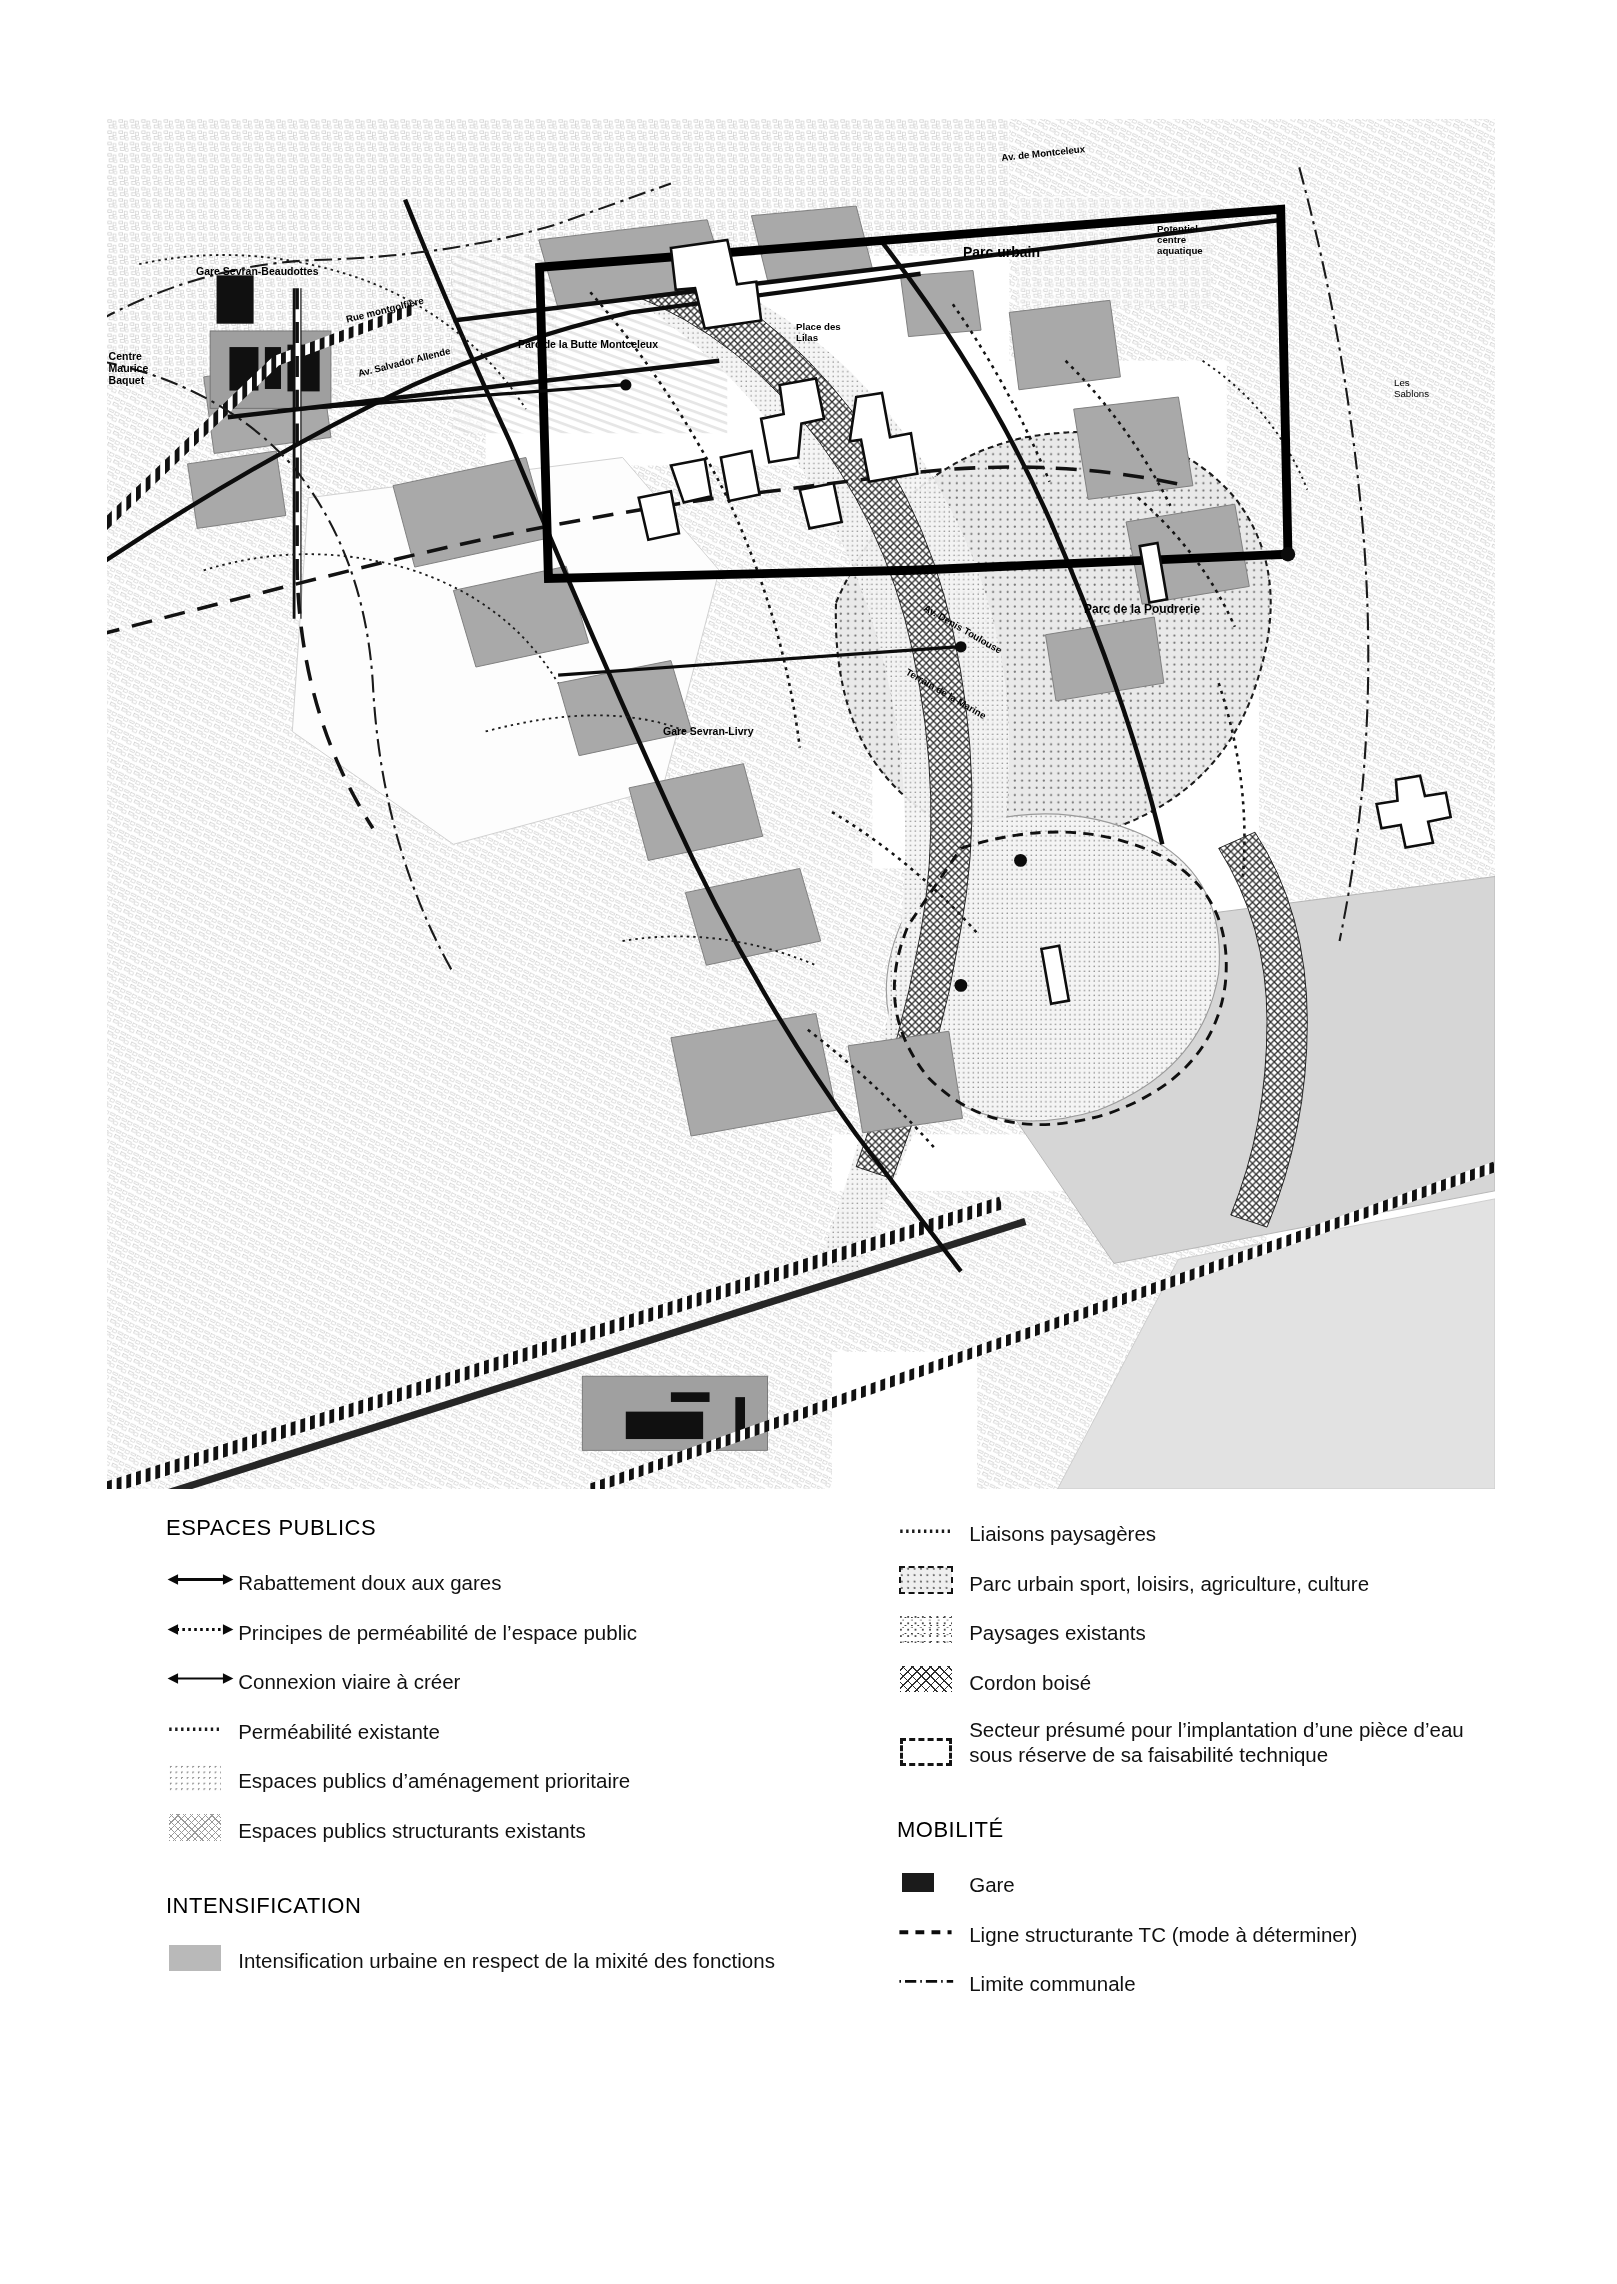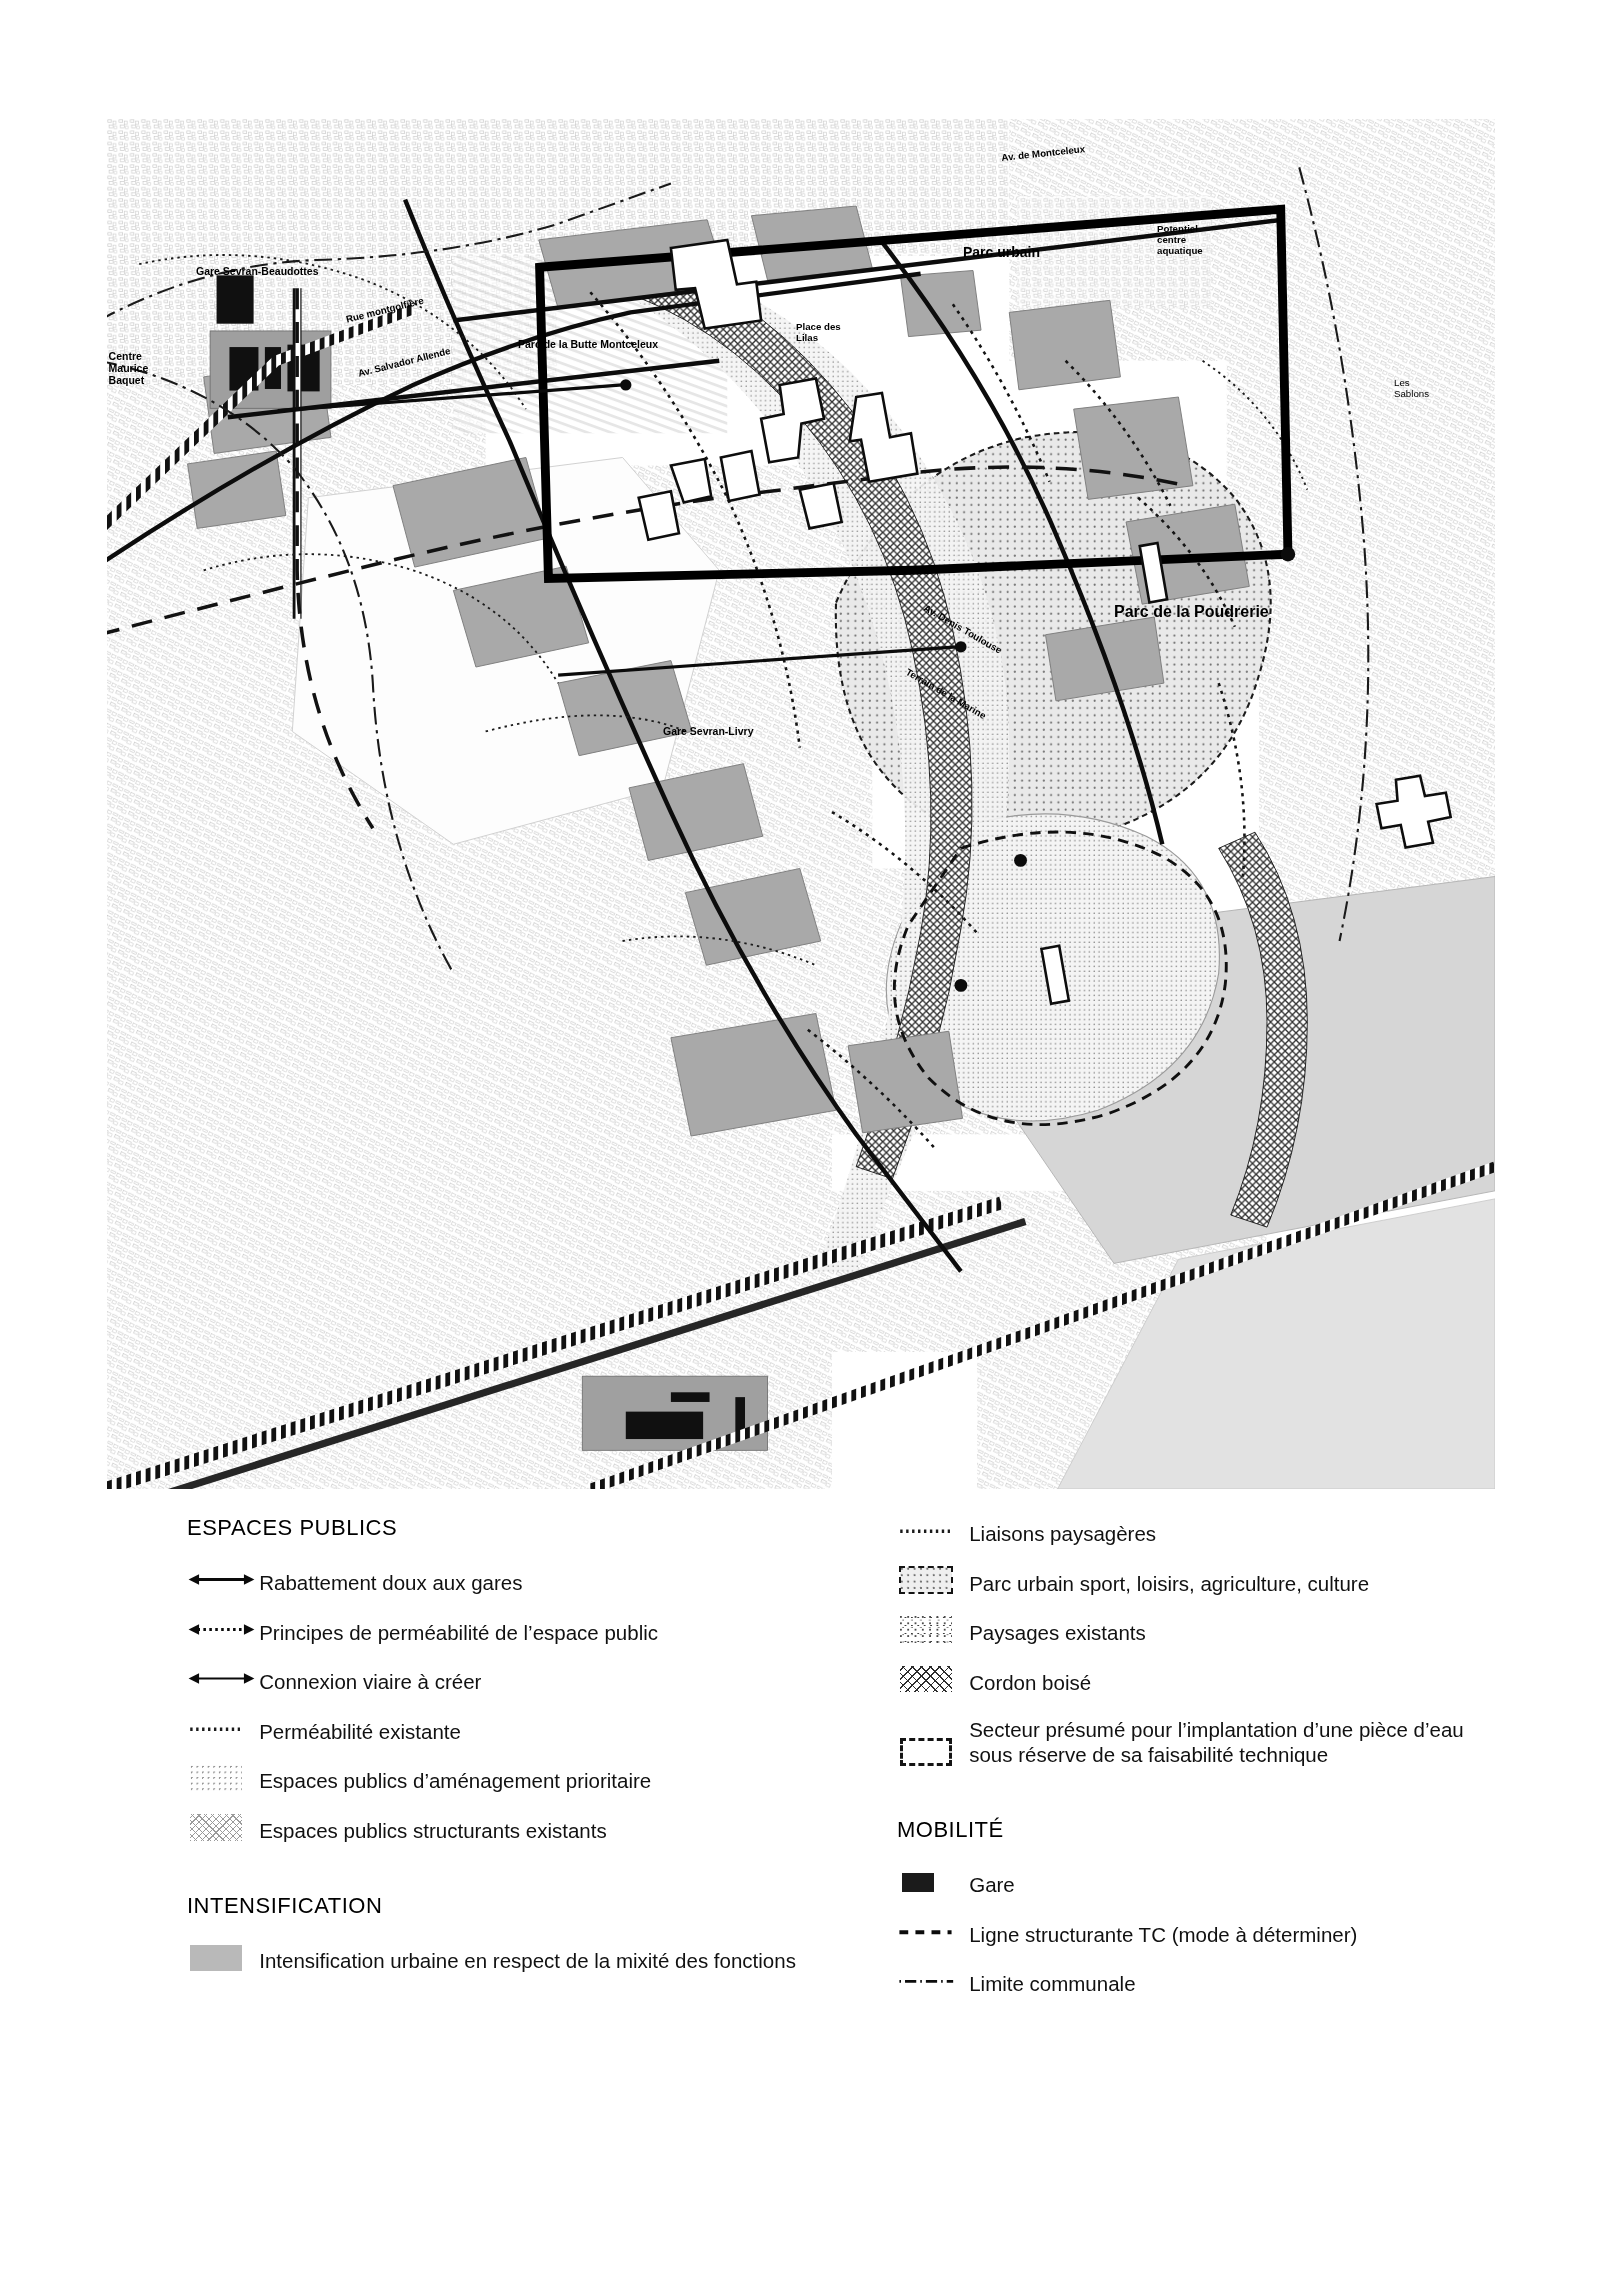--- a/index.html
+++ b/index.html
@@ -34,21 +34,21 @@
     position: absolute;
     left: 0;
     top: 1515px;
     width: 1618px;
     height: 564px;
   }
   .legend-col {
     position: absolute;
     top: 0;
   }
-  #legend-col-left  { left: 187px;  width: 709px; }
+  #legend-col-left  { left: 166px;  width: 709px; }
   #legend-col-right { left: 897px; width: 709px; }
 
   .legend-group-title {
     font-size: 22px;
     letter-spacing: 0.5px;
     font-weight: 400;
     color: #000;
     font-stretch: condensed;
     margin: 0 0 23.4px 0;
     white-space: nowrap;
@@ -378,21 +378,21 @@
       <div style="position: absolute; left: 411px; top: 220px; font-size: 10.5px; font-weight: 700; line-height: 1.12; white-space: pre; color: rgb(0, 0, 0); transform-origin: left top;">Parc de la Butte Montceleux</div>
       <div style="position: absolute; left: 894px; top: 34px; font-size: 9.7px; font-weight: 700; line-height: 1.12; white-space: pre; color: rgb(0, 0, 0); transform-origin: left top; transform: rotate(-6deg);">Av. de Montceleux</div>
       <div style="position: absolute; left: 856px; top: 126px; font-size: 14px; font-weight: 700; line-height: 1.12; white-space: pre; color: rgb(0, 0, 0); transform-origin: left top;">Parc urbain</div>
       <div style="position: absolute; left: 1050px; top: 105px; font-size: 9.7px; font-weight: 700; line-height: 1.12; white-space: pre; color: rgb(0, 0, 0); transform-origin: left top;">Potentiel
 centre
 aquatique</div>
       <div style="position: absolute; left: 689px; top: 203px; font-size: 9.7px; font-weight: 700; line-height: 1.12; white-space: pre; color: rgb(0, 0, 0); transform-origin: left top;">Place des
 Lilas</div>
       <div style="position: absolute; left: 1287px; top: 259px; font-size: 9.7px; font-weight: 400; line-height: 1.12; white-space: pre; color: rgb(0, 0, 0); transform-origin: left top;">Les
 Sablons</div>
-      <div style="position: absolute; left: 1007px; top: 484px; font-size: 16px; font-weight: 700; line-height: 1.12; white-space: pre; color: rgb(0, 0, 0); transform-origin: left top;">Parc de la Poudrerie</div>
+      <div style="position: absolute; left: 977px; top: 484px; font-size: 12px; font-weight: 700; line-height: 1.12; white-space: pre; color: rgb(0, 0, 0); transform-origin: left top;">Parc de la Poudrerie</div>
       <div style="position: absolute; left: 820px; top: 484px; font-size: 9.7px; font-weight: 700; line-height: 1.12; white-space: pre; color: rgb(0, 0, 0); transform-origin: left top; transform: rotate(30deg);">Av. Denis Toulouse</div>
       <div style="position: absolute; left: 802px; top: 548px; font-size: 9.7px; font-weight: 700; line-height: 1.12; white-space: pre; color: rgb(0, 0, 0); transform-origin: left top; transform: rotate(30deg);">Terrain de la Marine</div>
       <div style="position: absolute; left: 556px; top: 607px; font-size: 10.5px; font-weight: 700; line-height: 1.12; white-space: pre; color: rgb(0, 0, 0); transform-origin: left top;">Gare Sevran-Livry</div>
     </div>
 </div>
 
 <div id="legend">
   <div class="legend-col" id="legend-col-left">
       <div class="legend-group">
         <div class="legend-group-title">ESPACES PUBLICS</div>

